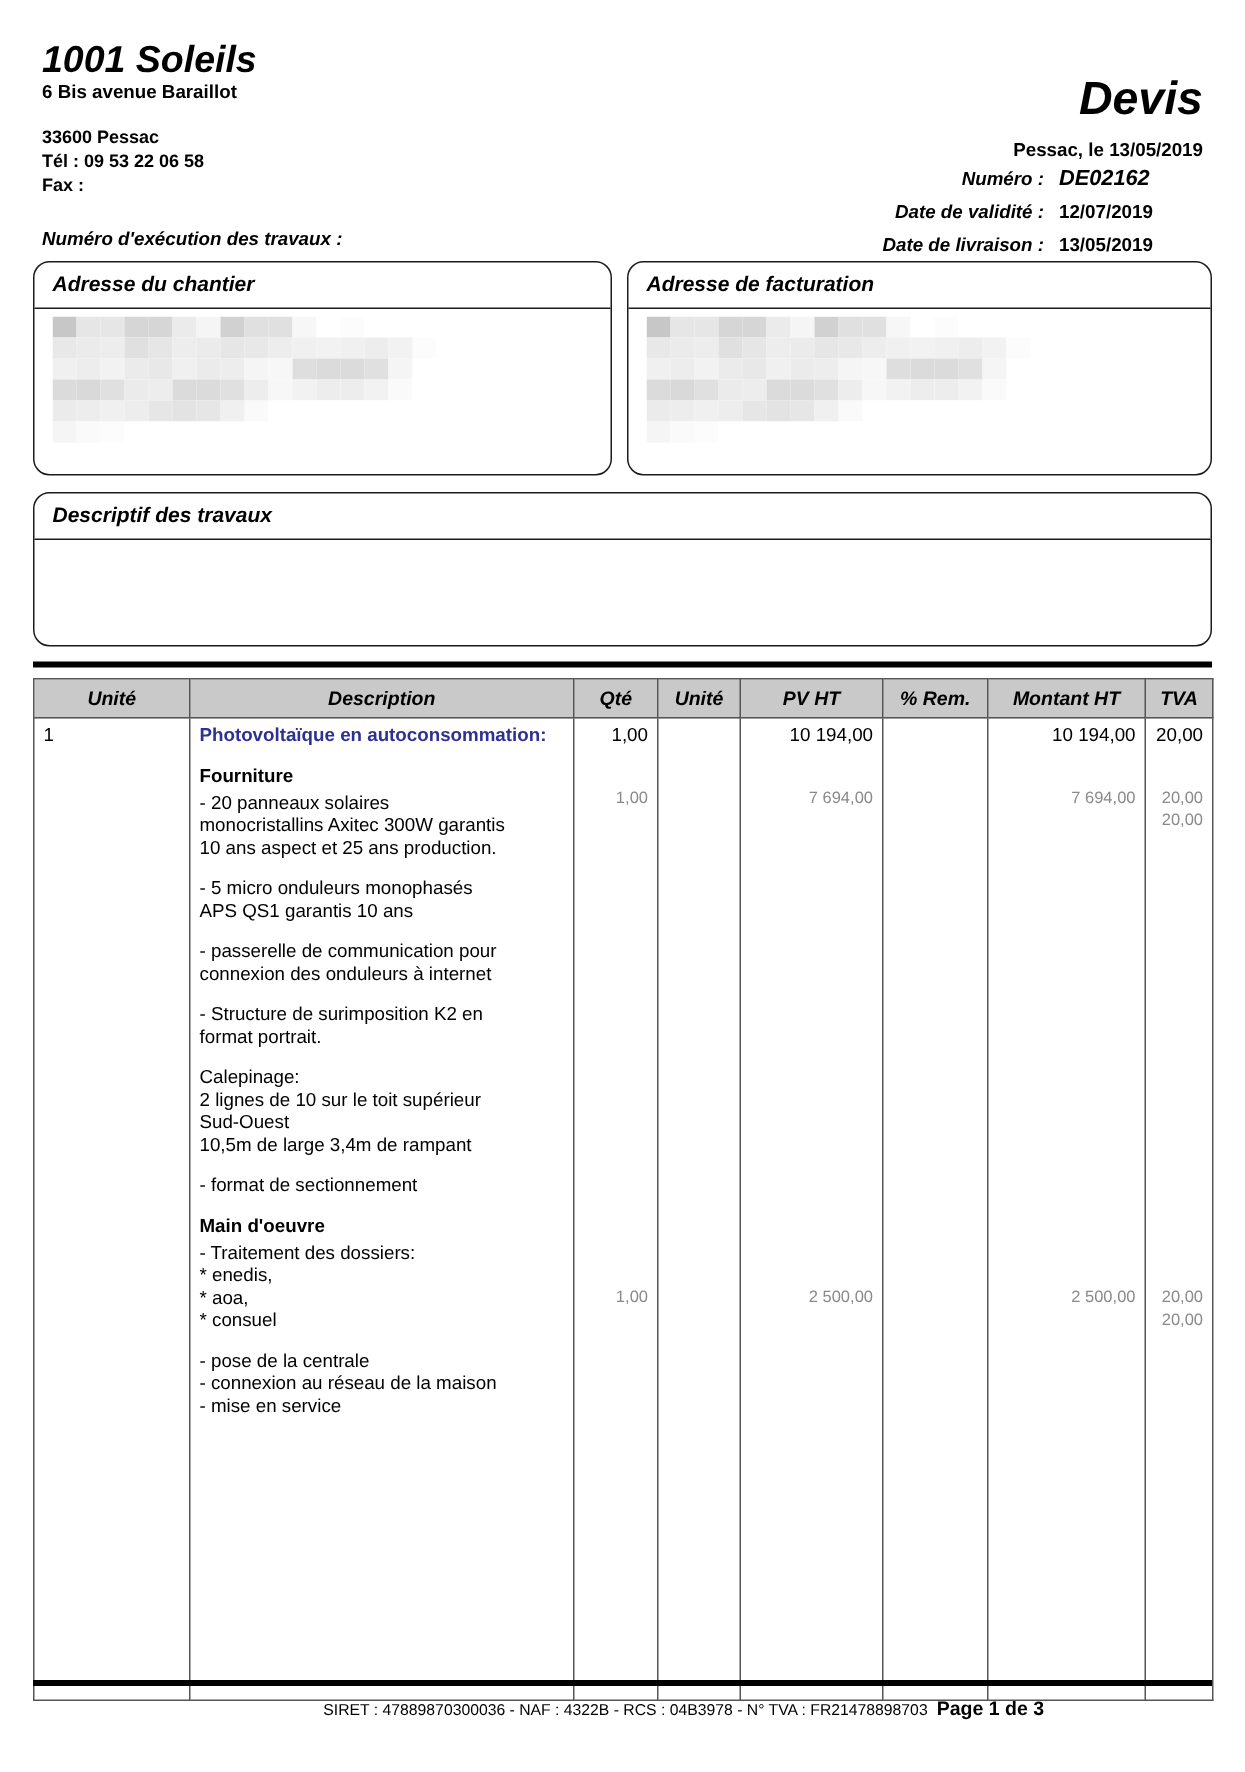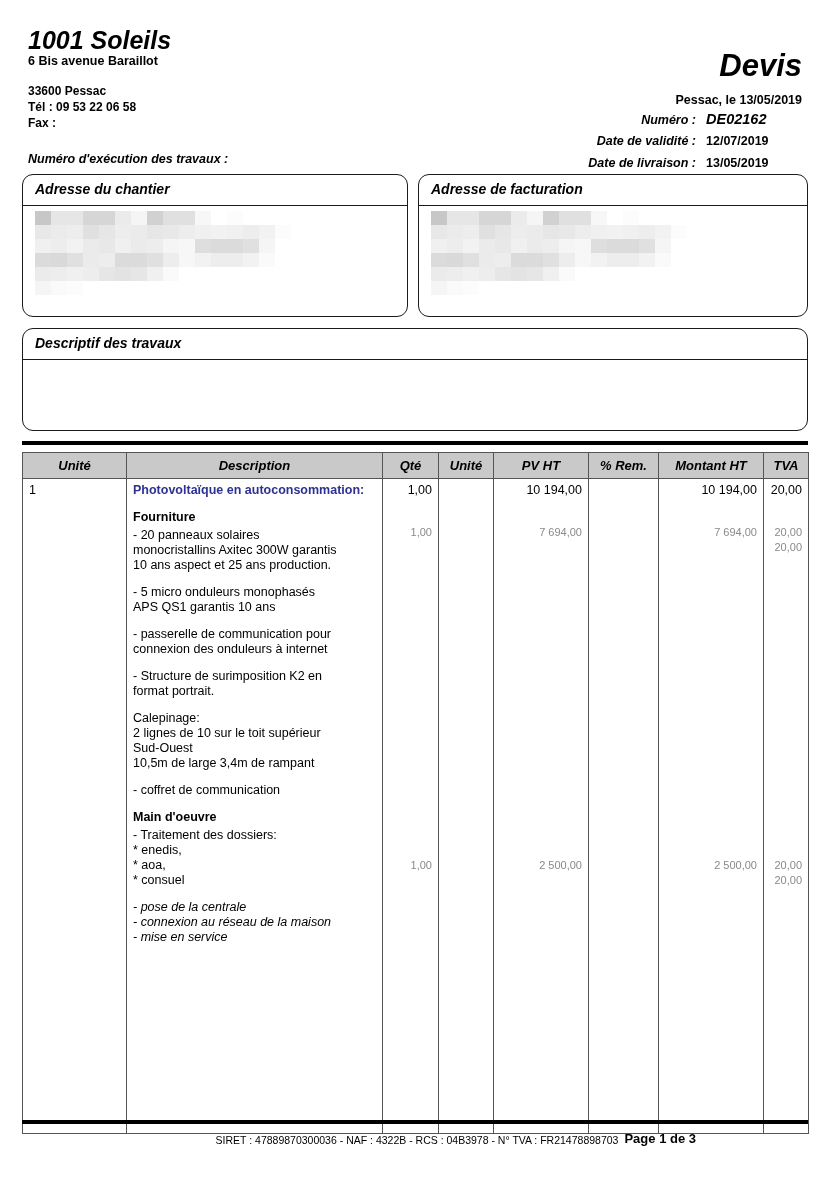--- a/index.html
+++ b/index.html
@@ -228,21 +228,21 @@
     font-weight: bold;
     font-size: 12.5px;
     margin-bottom: 4px;
   }
   .desc-p {
     font-size: 12.5px;
     line-height: 15px;
     white-space: pre-line;
     margin-bottom: 12px;
   }
-  .desc-p.tight { margin-bottom: 16px; font-style: italic; }
+  .desc-p.tight { margin-bottom: 16px; }
 
   .v-main {
     font-size: 12.5px;
     text-align: right;
     line-height: 15px;
   }
   .v-sub {
     font-size: 11px;
     color: #8a8a8a;
     text-align: right;
@@ -583,21 +583,21 @@
           <div class="desc-p">-  5 micro onduleurs monophasés
 APS QS1 garantis 10 ans</div>
           <div class="desc-p">- passerelle de communication pour
 connexion des onduleurs à internet</div>
           <div class="desc-p">- Structure de surimposition K2 en
 format portrait.</div>
           <div class="desc-p">Calepinage:
 2 lignes de 10 sur le toit supérieur
 Sud-Ouest
 10,5m de large 3,4m de rampant</div>
-          <div class="desc-p">- coffret de communication</div>
+          <div class="desc-p">- format de sectionnement</div>
 
           <div class="desc-sub">Main d'oeuvre</div>
           <div class="desc-p">- Traitement des dossiers:
 * enedis,
 * aoa,
 * consuel</div>
           <div class="desc-p tight">- pose de la centrale
 - connexion au réseau de la maison
 - mise en service</div>
         </td>

